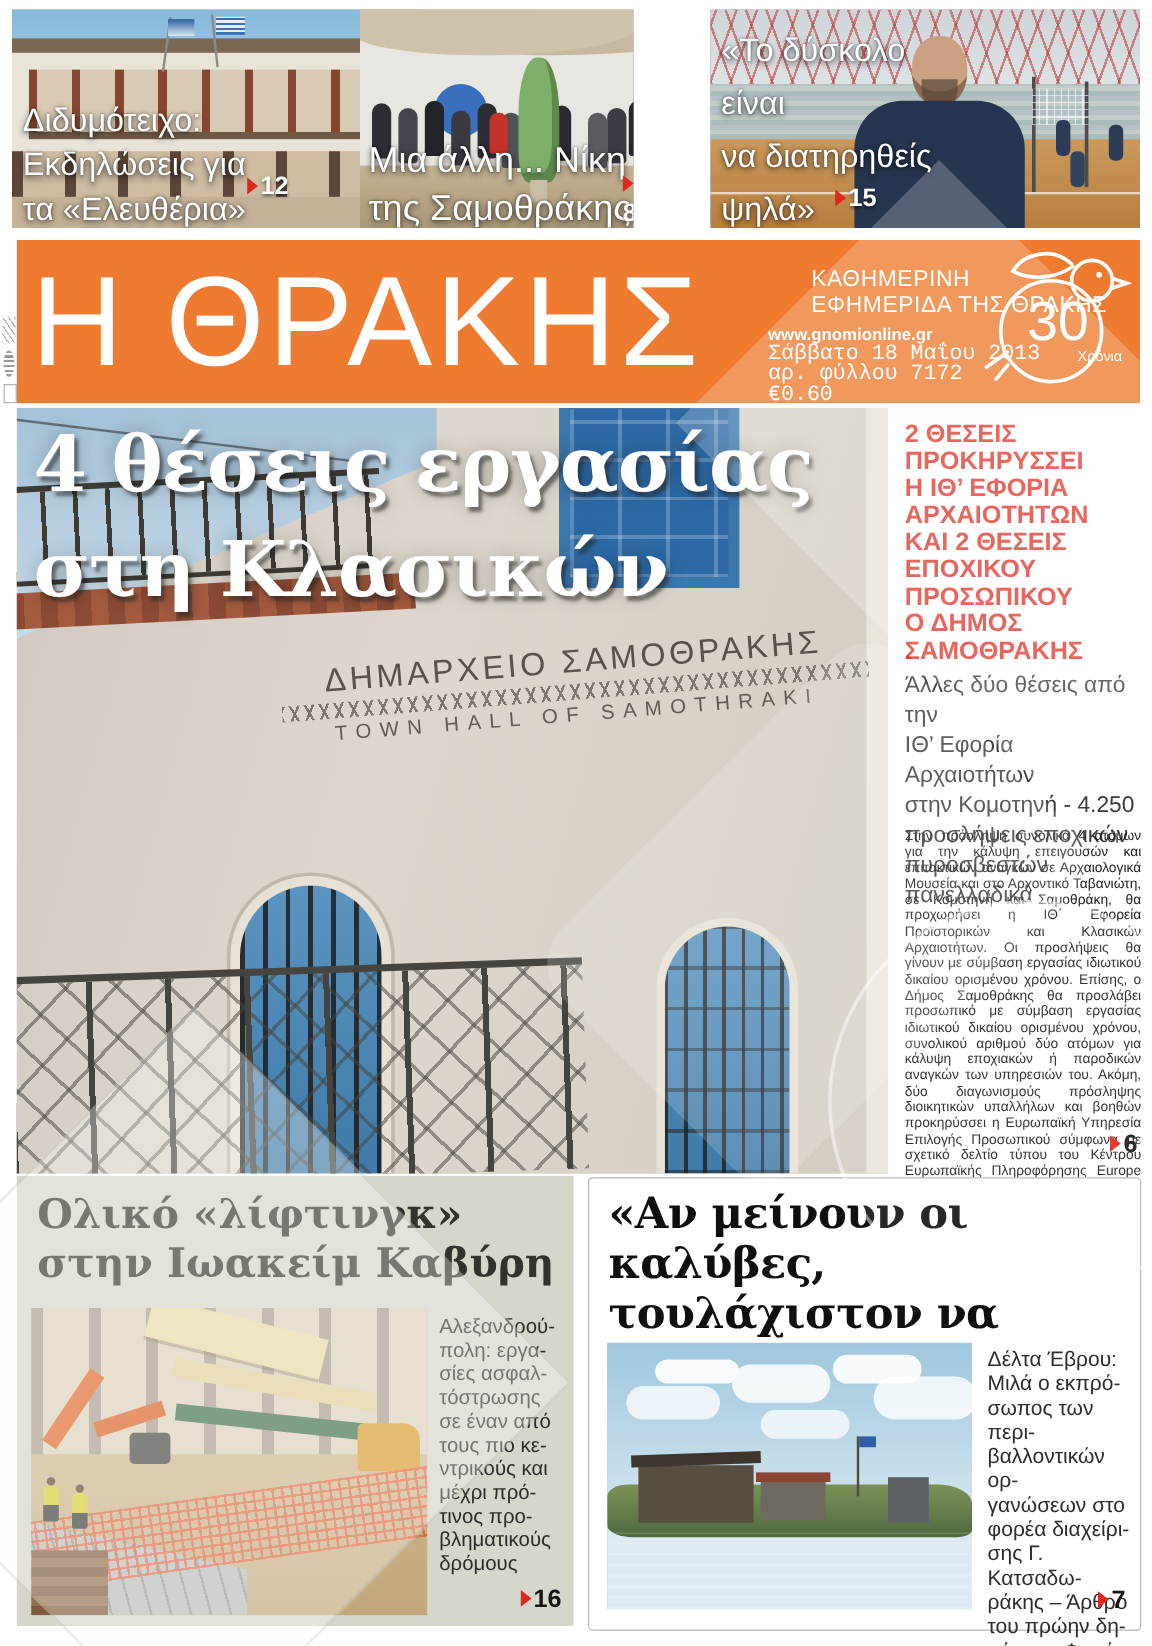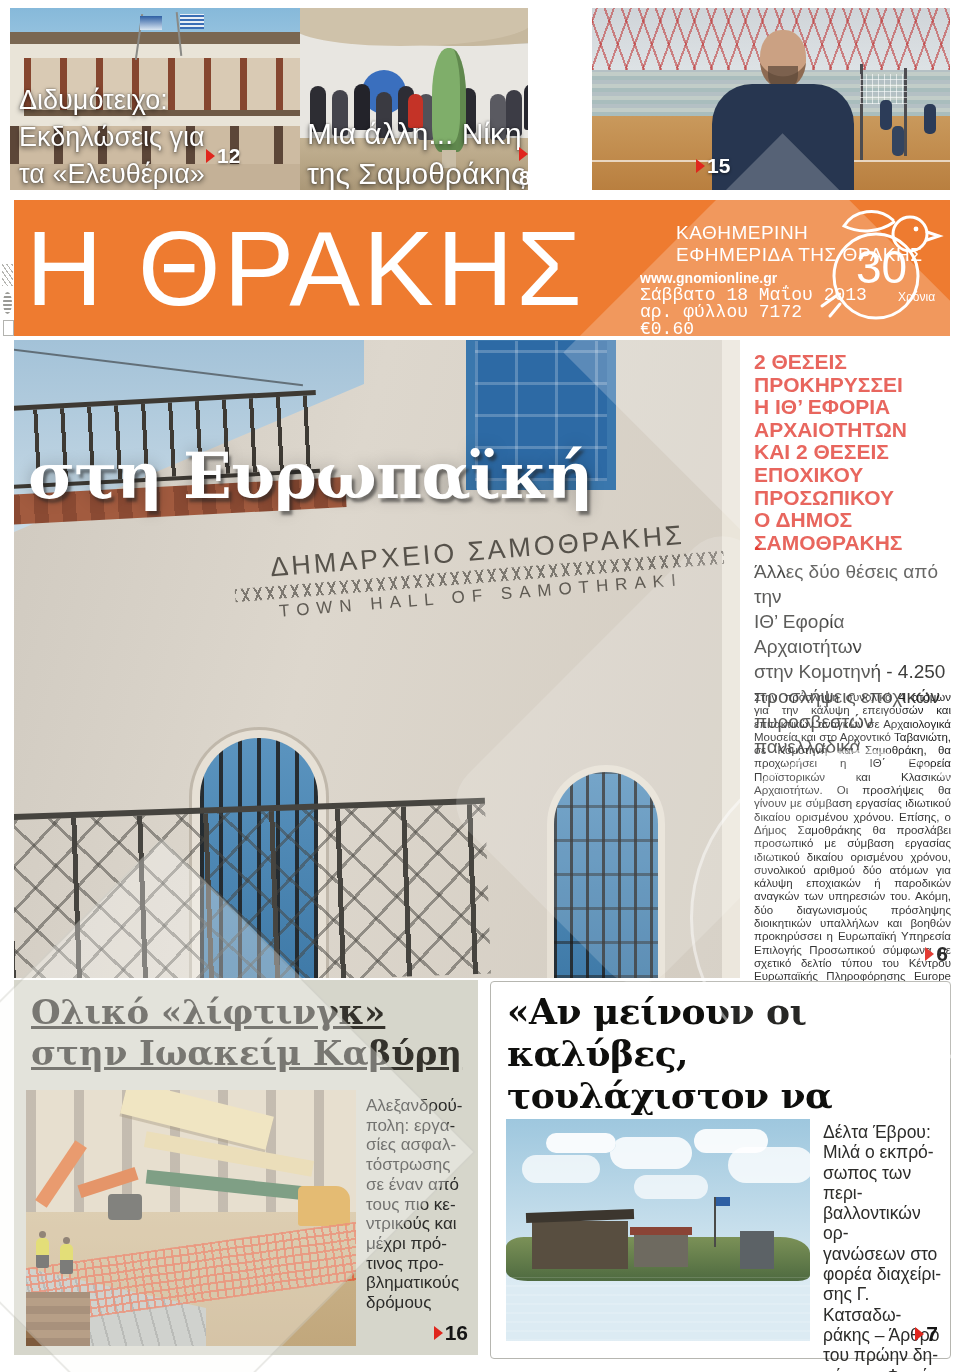--- a/index.html
+++ b/index.html
@@ -158,21 +158,21 @@
   .kicker{position:absolute;left:0;top:11px;font-family:Liberation Sans, sans-serif;font-weight:bold;
       font-size:21px;line-height:22.6px;color:#e23b31;}
   .deck{position:absolute;left:0;top:219px;font-size:19px;line-height:25px;color:#3d3d3b;}
   .lead-body{position:absolute;left:0;top:351px;width:197px;font-size:11.5px;line-height:13.3px;
       color:#1c1c1c;text-align:justify;}
   .lead-mk{position:absolute;right:4px;top:602px;}
 
   
   .boxL{left:14px;top:980px;width:464px;height:375px;background:#d6d6cb;}
   .boxL .hl{position:absolute;left:17px;top:12px;font-family:"DejaVu Serif",serif;font-weight:bold;
-      font-size:34px;line-height:41px;color:#34322c;text-decoration:underline;}
+      font-size:34px;line-height:41px;color:#34322c;}
   .cph{position:absolute;left:12px;top:110px;width:330px;height:256px;overflow:hidden;background:#cdb68d;}
   .cph .bldg{position:absolute;left:0;right:0;top:0;height:122px;background:#ddd0ba;
       background-image:repeating-linear-gradient(90deg,rgba(70,58,50,.35) 0 10px,transparent 10px 48px);}
   .cph .awn1{position:absolute;left:96px;top:8px;width:150px;height:34px;background:#ead9a6;transform:rotate(14deg);
       box-shadow:0 3px 0 rgba(120,100,60,.4);}
   .cph .awn2{position:absolute;left:118px;top:56px;width:170px;height:16px;background:#e2cf9a;transform:rotate(10deg);}
   .cph .grn{position:absolute;left:120px;top:88px;width:160px;height:14px;background:#3f6f4a;transform:rotate(6deg);}
   .cph .dirt{position:absolute;left:0;right:0;top:122px;bottom:0;background:linear-gradient(#cdb68d,#c1a77c);}
   .cph .walk{position:absolute;left:0;bottom:0;width:180px;height:100px;background:#b9bdb8;
       clip-path:polygon(0 22%,100% 62%,100% 100%,0 100%);
@@ -268,20 +268,21 @@
     <div class="line"></div>
     <div class="pole p1"></div>
     <div class="pole p2"></div>
     <div class="net"></div>
     <div class="pl pl1"></div>
     <div class="pl pl2"></div>
     <div class="pl pl3"></div>
     <div class="head"></div>
     <div class="beard"></div>
     <div class="torso"></div>
+    <div class="ph-h">«Το δύσκολο<br>είναι<br>να διατηρηθείς<br>ψηλά»</div>
     <div class="mk" style="left:104px;top:146px;"><span class="tri"></span><span>15</span></div>
   </div>
 
   <div class="abs mast">
     <div class="mast-title">Η ΘΡΑΚΗΣ</div>
     <div class="mast-info">
       <div class="mi-sub">ΚΑΘΗΜΕΡΙΝΗ<br>ΕΦΗΜΕΡΙΔΑ ΤΗΣ ΘΡΑΚΗΣ</div>
       <div class="mi-web">www.gnomionline.gr</div>
       <div class="mi-sm">Σάββατο 18 Μαΐου 2013</div>
       <div class="mi-sm">αρ. φύλλου 7172</div>
@@ -310,21 +311,22 @@
     <div class="winTop"></div>
     <div class="door"></div>
     <div class="winBR"></div>
     <div class="rail"></div>
     <div class="pillar"></div>
     <div class="sign">
       <div class="sign-l1">ΔΗΜΑΡΧΕΙΟ ΣΑΜΟΘΡΑΚΗΣ</div>
       <div class="sign-zig"></div>
       <div class="sign-l2">TOWN HALL OF SAMOTHRAKI</div>
     </div>
-    <div class="lead-h l2">στη Ευρωπαϊκή</div>
+    <div class="lead-h l1">4 θέσεις εργασίας</div>
+    <div class="lead-h l2">στη Κλασικών</div>
   </div>
 
   <div class="abs lead-col">
     <div class="kicker">2 ΘΕΣΕΙΣ<br>ΠΡΟΚΗΡΥΣΣΕΙ<br>Η ΙΘ’ ΕΦΟΡΙΑ<br>ΑΡΧΑΙΟΤΗΤΩΝ<br>ΚΑΙ 2 ΘΕΣΕΙΣ<br>ΕΠΟΧΙΚΟΥ<br>ΠΡΟΣΩΠΙΚΟΥ<br>Ο ΔΗΜΟΣ<br>ΣΑΜΟΘΡΑΚΗΣ</div>
     <div class="deck">Άλλες δύο θέσεις από την<br>ΙΘ’ Εφορία Αρχαιοτήτων<br>στην Κομοτηνή -  4.250<br>προσλήψεις εποχικών<br>πυροσβεστών πανελλαδικά</div>
     <div class="lead-body">Στην πρόσληψη συνολικά 4 ατόμων για την κάλυψη επειγουσών και επιτακτικών αναγκών σε Αρχαιολογικά Μουσεία και στο Αρχοντικό Ταβανιώτη, σε Κομοτηνή και Σαμοθράκη, θα προχωρήσει η ΙΘ΄ Εφορεία Προϊστορικών και Κλασικών Αρχαιοτήτων. Οι προσλήψεις θα γίνουν με σύμβαση εργασίας ιδιωτικού δικαίου ορισμένου χρόνου. Επίσης, ο Δήμος Σαμοθράκης θα προσλάβει προσωπικό με σύμβαση εργασίας ιδιωτικού δικαίου ορισμένου χρόνου, συνολικού αριθμού δύο ατόμων για κάλυψη εποχιακών ή παροδικών αναγκών των υπηρεσιών του. Ακόμη, δύο διαγωνισμούς πρόσληψης διοικητικών υπαλλήλων και βοηθών προκηρύσσει η Ευρωπαϊκή Υπηρεσία Επιλογής Προσωπικού σύμφωνα με σχετικό δελτίο τύπου του Κέντρου Ευρωπαϊκής Πληροφόρησης Europe Direct Κομοτηνής.</div>
     <div class="mk dark lead-mk"><span class="tri"></span><span>6</span></div>
   </div>
 
   <div class="abs boxL">

